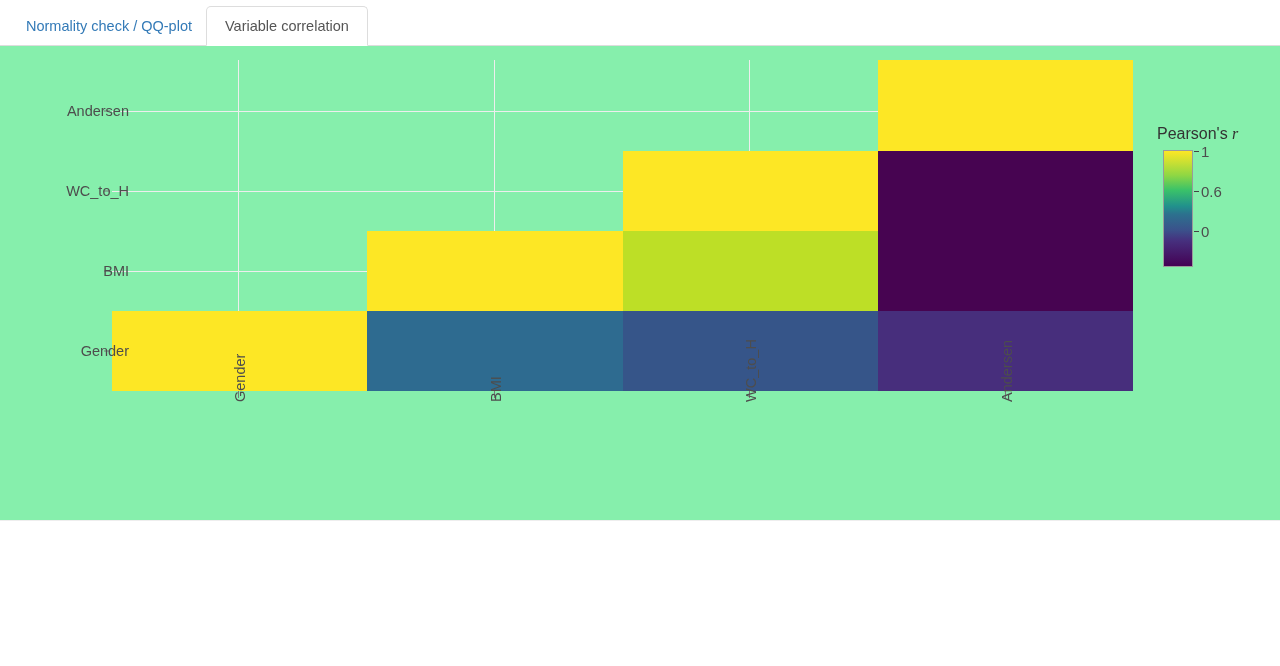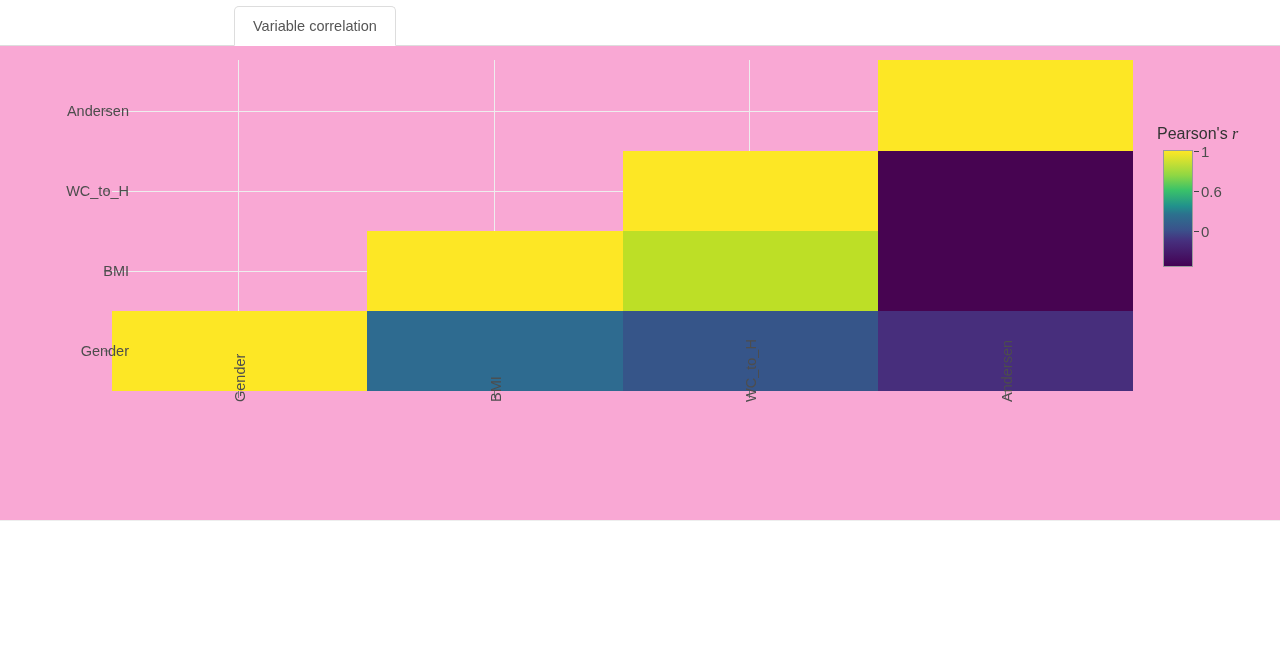--- a/index.html
+++ b/index.html
@@ -27,30 +27,29 @@
     cursor: pointer; white-space: nowrap;
   }
   .tab.inactive { color: #337ab7; }
   .tab.active {
     color: #555555;
     background: #ffffff;
     border: 1px solid #dddddd;
     border-bottom: 1px solid #ffffff;
     border-radius: 5px 5px 0 0;
     z-index: 3;
-    margin-left: 28px;
   }
   #tab-normality { left: 14px; padding: 0 12px; }
   #tab-varcorr   { left: 206px; padding: 0 18px; }
 
   
   #plot {
     position: absolute; left: 0; top: 46px;
     width: 1280px; height: 474px;
-    background: #f9a8d4;
+    background: #86efac;
   }
 
   
   #panel {
     position: absolute; left: 112px; top: 14px;
     width: 1021px; height: 331px;
   }
   .gridline-v {
     position: absolute; top: 0; width: 1px; height: 331px;
     background: #eeeeee;
@@ -122,20 +121,23 @@
   }
 
   
   #controls { position: absolute; left: 0; top: 521px; width: 1280px; height: 145px; }
 </style>
 </head>
 <body>
 
 <div id="tabbar">
   <div class="tabline"></div>
+  <div class="tab inactive" id="tab-normality">
+    <span>Normality check / QQ-plot</span>
+  </div>
   <div class="tab active" id="tab-varcorr">
     <span>Variable correlation</span>
   </div>
 </div>
 
 <div id="plot">
 
   <div id="panel">
 
     <div class="gridline-v" style="left:126px"></div>

